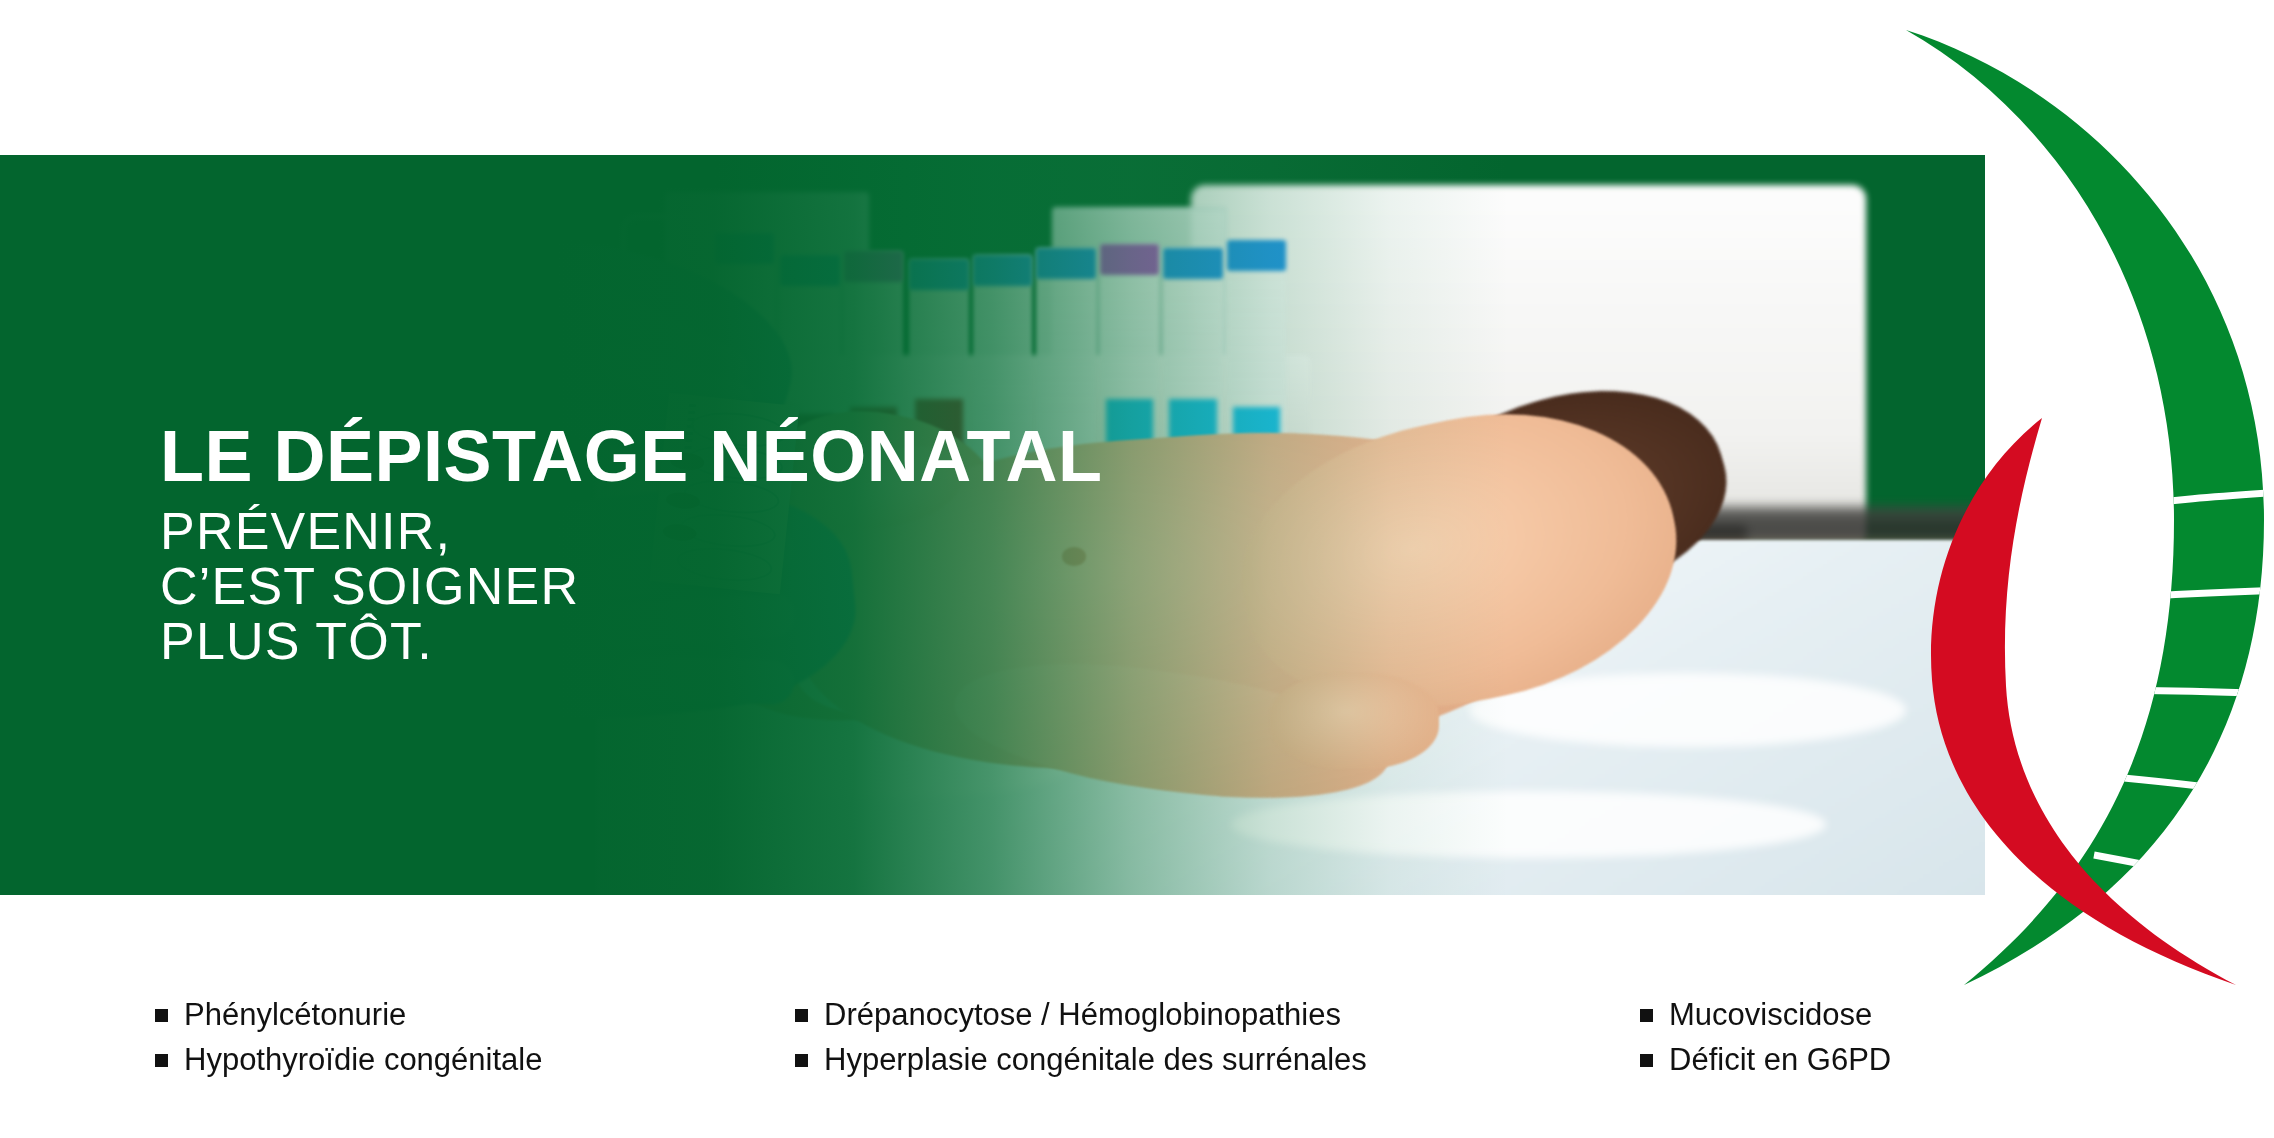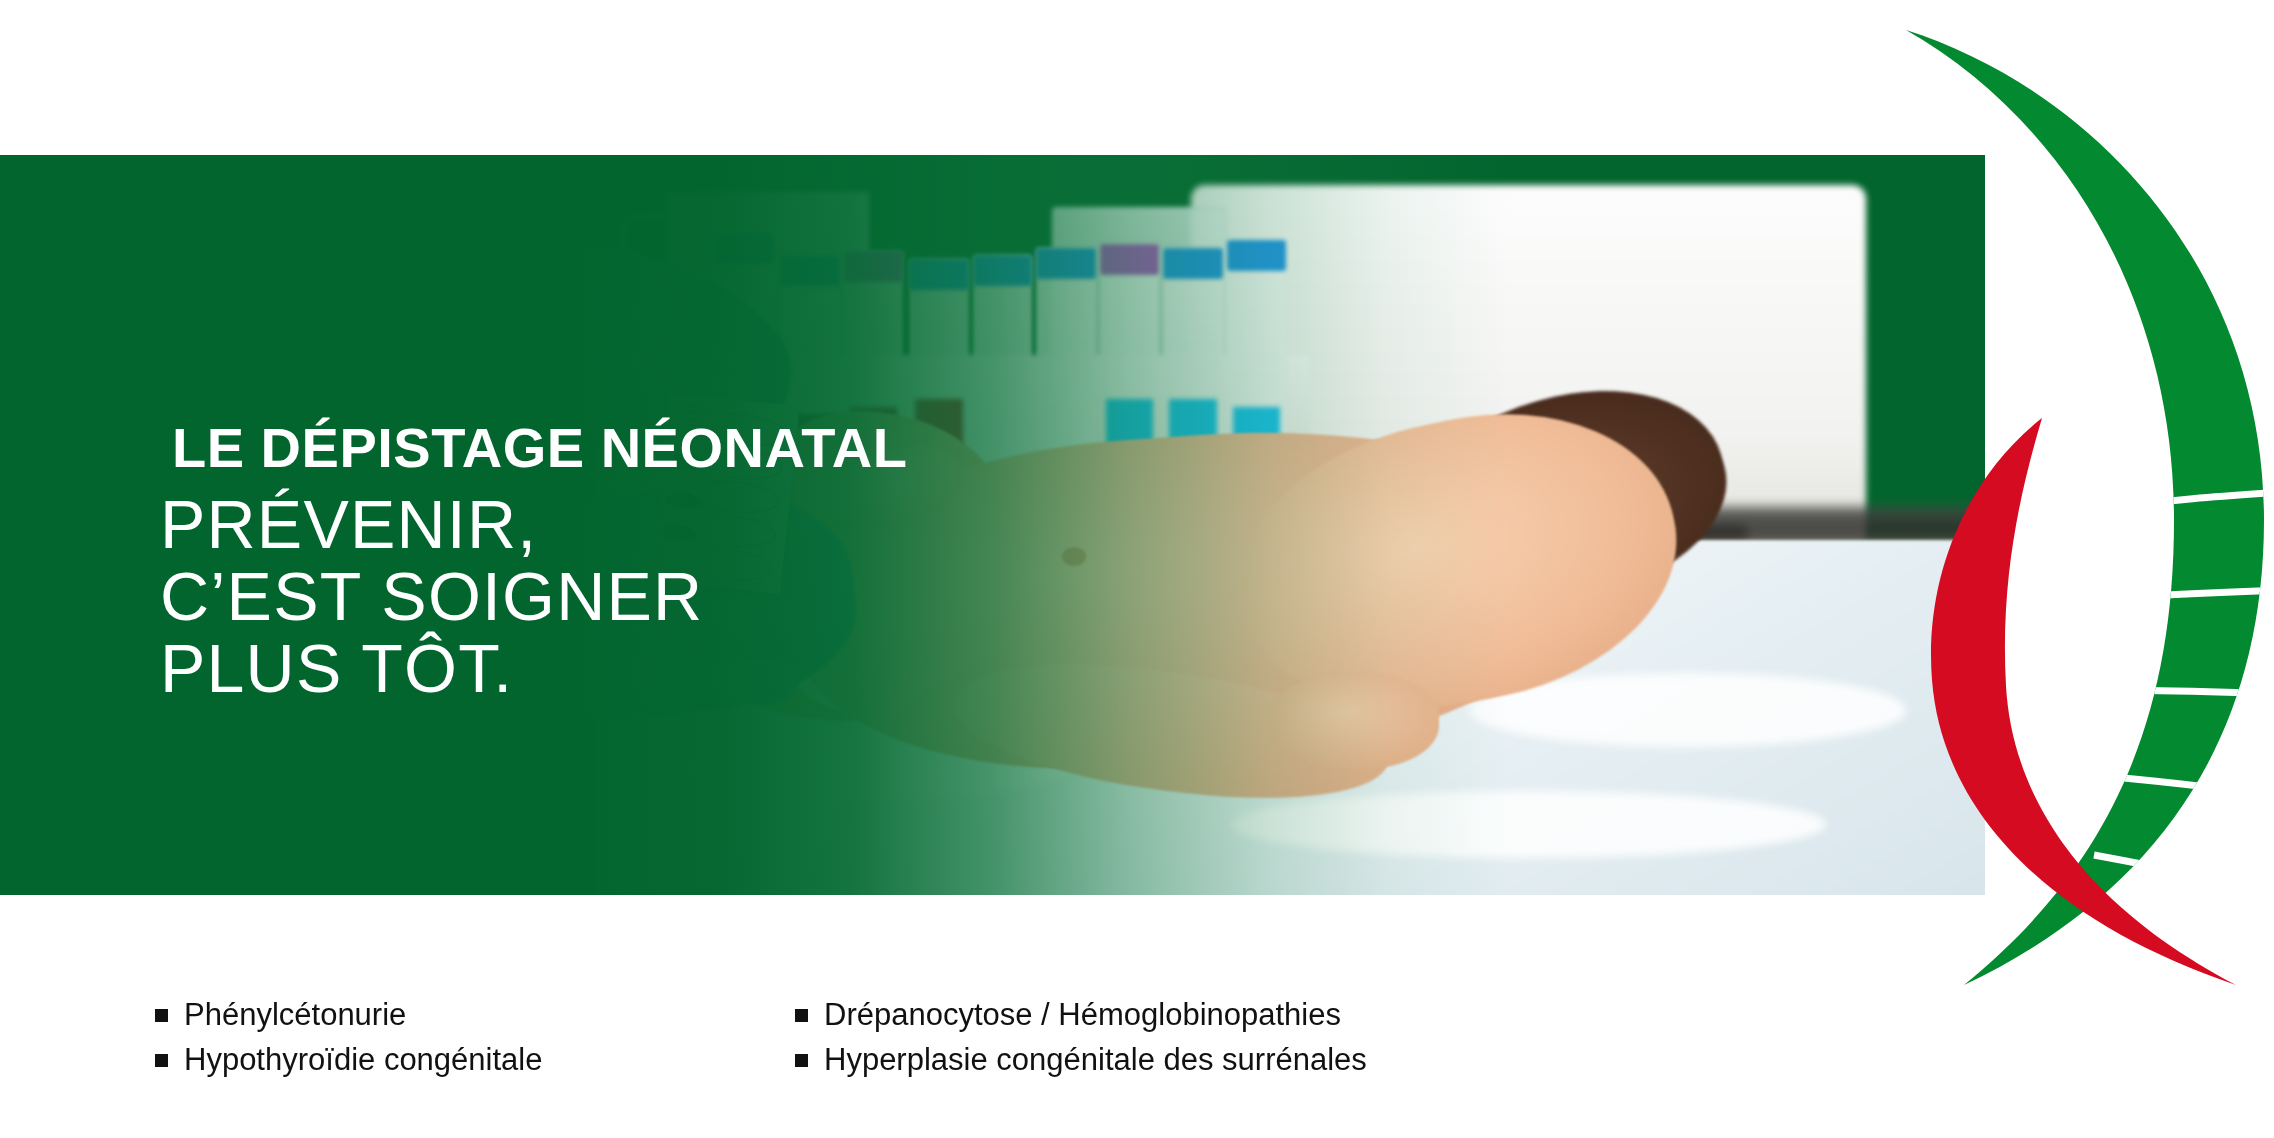--- a/index.html
+++ b/index.html
@@ -228,25 +228,25 @@
       rgba(8,112,56,.74) 50%,
       rgba(16,120,64,.46) 57%,
       rgba(26,128,74,.22) 64%,
       rgba(40,136,86,.08) 70%,
       rgba(60,150,100,0) 76%);
   }
 
   
   #headline{position:absolute;left:160px;top:265px;z-index:6;color:#ffffff;}
   .h-bold{
-    font-weight:700;font-size:56px;line-height:1.0;letter-spacing:.5px;
-    margin:0 0 12px 12px;
+    font-weight:700;font-size:72px;line-height:1.0;letter-spacing:.5px;
+    margin:0 0 12px 0;
   }
   .h-light{
-    font-weight:300;font-size:68px;line-height:1.06;letter-spacing:1.2px;
+    font-weight:300;font-size:52px;line-height:1.06;letter-spacing:1.2px;
     margin:0;
   }
   .h-light span{display:block;}
 
   
   #info{position:absolute;left:0;top:895px;width:100%;height:243px;background:#fff;}
   #info-title{
     position:absolute;left:160px;top:30px;
     font-size:34px;font-weight:700;color:#0d0d0d;letter-spacing:.2px;
   }
@@ -394,20 +394,30 @@
       <div class="tline">
         <span class="bullet"></span>
         <span>Drépanocytose / Hémoglobinopathies</span>
       </div>
       <div class="tline">
         <span class="bullet"></span>
         <span>Hyperplasie congénitale des surrénales</span>
       </div>
     </div>
 
+    <div class="col col-3">
+      <div class="tline">
+        <span class="bullet"></span>
+        <span>Mucoviscidose</span>
+      </div>
+      <div class="tline">
+        <span class="bullet"></span>
+        <span>Déficit en G6PD</span>
+      </div>
+    </div>
   </div>
 
   <div id="logo">
     <svg viewBox="0 0 430 1000" xmlns="http://www.w3.org/2000/svg" aria-hidden="true">
       <defs>
         <clipPath id="greenClip">
 
           <path d="M62 30
                    C 250 90, 420 270, 420 520
                    C 420 760, 290 905, 120 985

